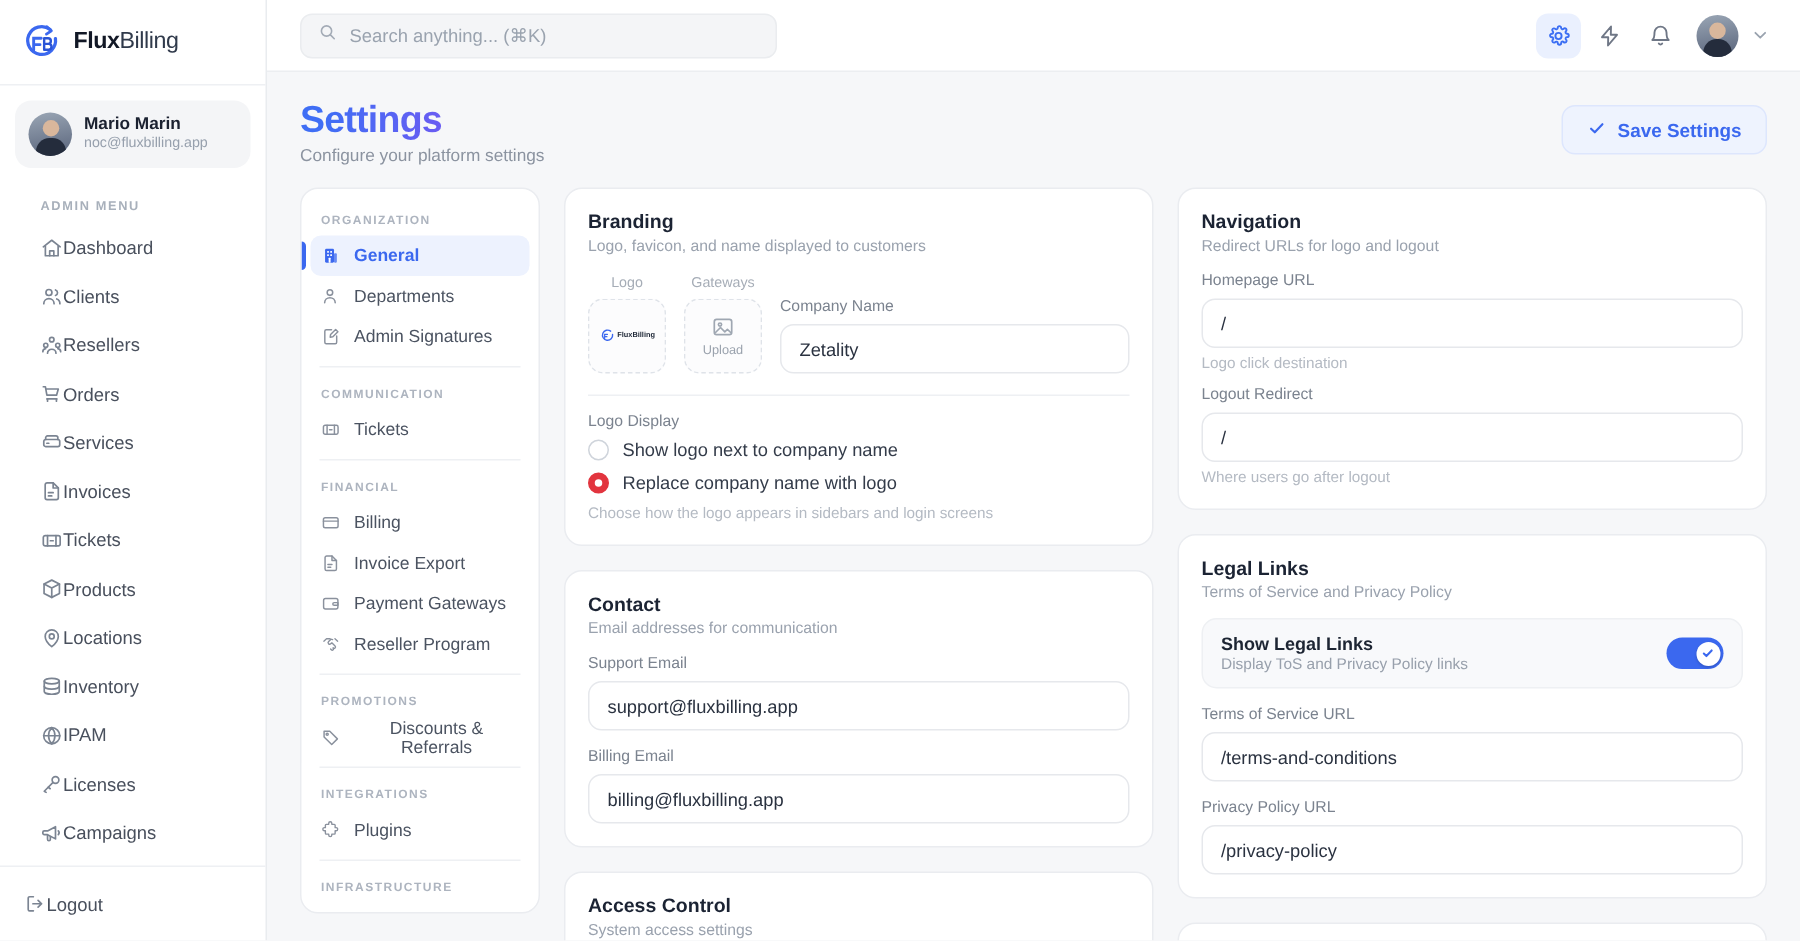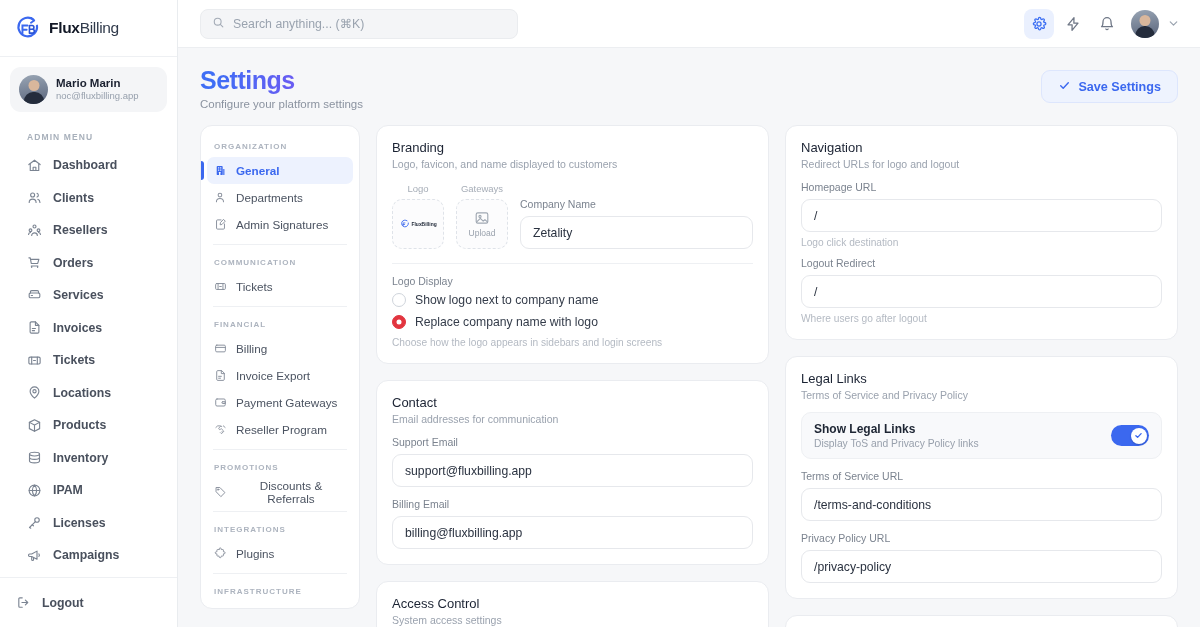--- a/index.html
+++ b/index.html
@@ -59,23 +59,23 @@
   .user-meta { min-width: 0; }
   .user-name { font-size: 11.5px; font-weight: 700; color: #1b2130; line-height: 1.25; }
   .user-mail { font-size: 9.5px; color: #97a0ad; line-height: 1.35; white-space: nowrap; overflow: hidden; text-overflow: ellipsis; }
 
   .nav-scroll { flex: 1 1 auto; overflow: hidden; padding-top: 6px; margin-left: 11px; }
   .nav-label {
     font-size: 8.5px; letter-spacing: 1.1px; font-weight: 600;
     color: #a8b0bb; padding: 6px 16px 7px 16px; text-transform: uppercase;
   }
   .nav-item {
-    display: flex; align-items: center; gap: 11px;
+    display: flex; align-items: center; 
     height: 32.5px; padding: 0 16px;
-    font-size: 12.3px; color: #49505d; cursor: pointer; font-weight: bold;
+    font-size: 12.3px; color: #49505d; cursor: pointer;
   }
   .nav-item .ico { width: 15px; height: 15px; flex: 0 0 15px; color: #7b8492; display:flex; align-items:center; justify-content:center;}
   .nav-item .ico svg { width: 15px; height: 15px; display:block; }
 
   .sidebar-footer {
     border-top: 1px solid #eef0f3;
     padding: 9px 0 8px 0;
   }
 
   
@@ -183,21 +183,21 @@
     width:3px; border-radius:0 3px 3px 0; background:#3b68ef;
   }
   .setnav-sep { height:1px; background:#eef0f3; margin: 6px 12px; }
 
   
   .col { flex: 1 1 0; min-width: 0; display: flex; flex-direction: column; gap: 16px; }
   .card {
     background: #ffffff; border: 1px solid #eaecf0;
     border-radius: 12px; padding: 14px 15px 15px 15px;
   }
-  .card-title { font-size: 13px; font-weight: 400; color: #1b2333; }
+  .card-title { font-size: 13px; font-weight: 700; color: #1b2333; }
   .card-sub { font-size: 10.5px; color: #9aa2ae; margin-top: 3px; }
 
   .field-label { font-size: 10.5px; color: #7b838f; margin-bottom: 6px; }
   .field-hint  { font-size: 10.2px; color: #b4bac3; margin-top: 5px; }
   .input {
     width: 100%; height: 33px;
     border: 1px solid #e6e8ec; border-radius: 9px;
     background: #fff; padding: 0 12px;
     font-family: inherit; font-size: 12.2px; color: #2a3240;
     outline: none;
@@ -357,34 +357,34 @@
               <rect x="3" y="6.5" width="18" height="11" rx="2"></rect>
               <path d="M7.5 6.5v11M16.5 6.5v11"></path>
               <path d="M10.5 12h3"></path>
             </svg>
           </span>
         <span>Tickets</span>
       </div>
       <div class="nav-item">
         <span class="ico">
             <svg viewBox="0 0 24 24" fill="none" stroke="currentColor" stroke-width="1.8" stroke-linecap="round" stroke-linejoin="round">
+              <path d="M12 2.8 20.2 7v10L12 21.2 3.8 17V7z"></path>
+              <path d="M3.8 7 12 11.3 20.2 7M12 11.3v9.9"></path>
+            </svg>
+          </span>
+        <span>Products</span>
+      </div>
+      <div class="nav-item">
+        <span class="ico">
+            <svg viewBox="0 0 24 24" fill="none" stroke="currentColor" stroke-width="1.8" stroke-linecap="round" stroke-linejoin="round">
               <path d="M12 21s7-5.8 7-11a7 7 0 1 0-14 0c0 5.2 7 11 7 11z"></path>
               <circle cx="12" cy="10" r="2.6"></circle>
             </svg>
           </span>
         <span>Locations</span>
-      </div>
-      <div class="nav-item">
-        <span class="ico">
-            <svg viewBox="0 0 24 24" fill="none" stroke="currentColor" stroke-width="1.8" stroke-linecap="round" stroke-linejoin="round">
-              <path d="M12 2.8 20.2 7v10L12 21.2 3.8 17V7z"></path>
-              <path d="M3.8 7 12 11.3 20.2 7M12 11.3v9.9"></path>
-            </svg>
-          </span>
-        <span>Products</span>
       </div>
       <div class="nav-item">
         <span class="ico">
             <svg viewBox="0 0 24 24" fill="none" stroke="currentColor" stroke-width="1.8" stroke-linecap="round" stroke-linejoin="round">
               <ellipse cx="12" cy="6.5" rx="8" ry="3"></ellipse>
               <path d="M4 12c0 1.7 3.6 3 8 3s8-1.3 8-3"></path>
               <path d="M4 6.5v11c0 1.7 3.6 3 8 3s8-1.3 8-3v-11"></path>
             </svg>
           </span>
         <span>Inventory</span>

